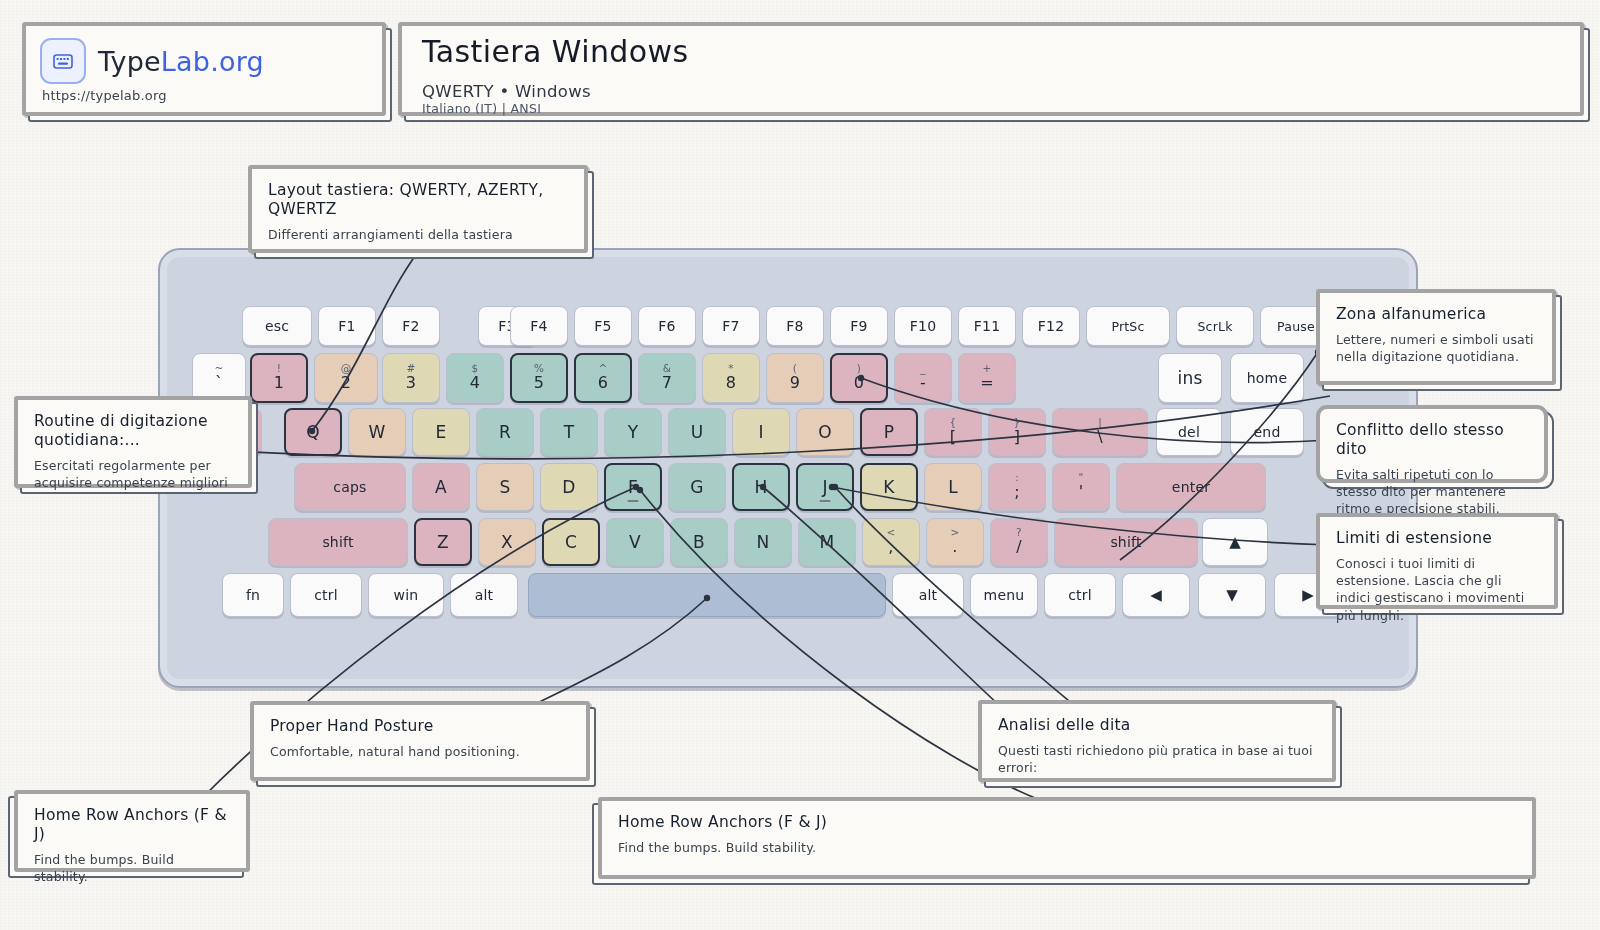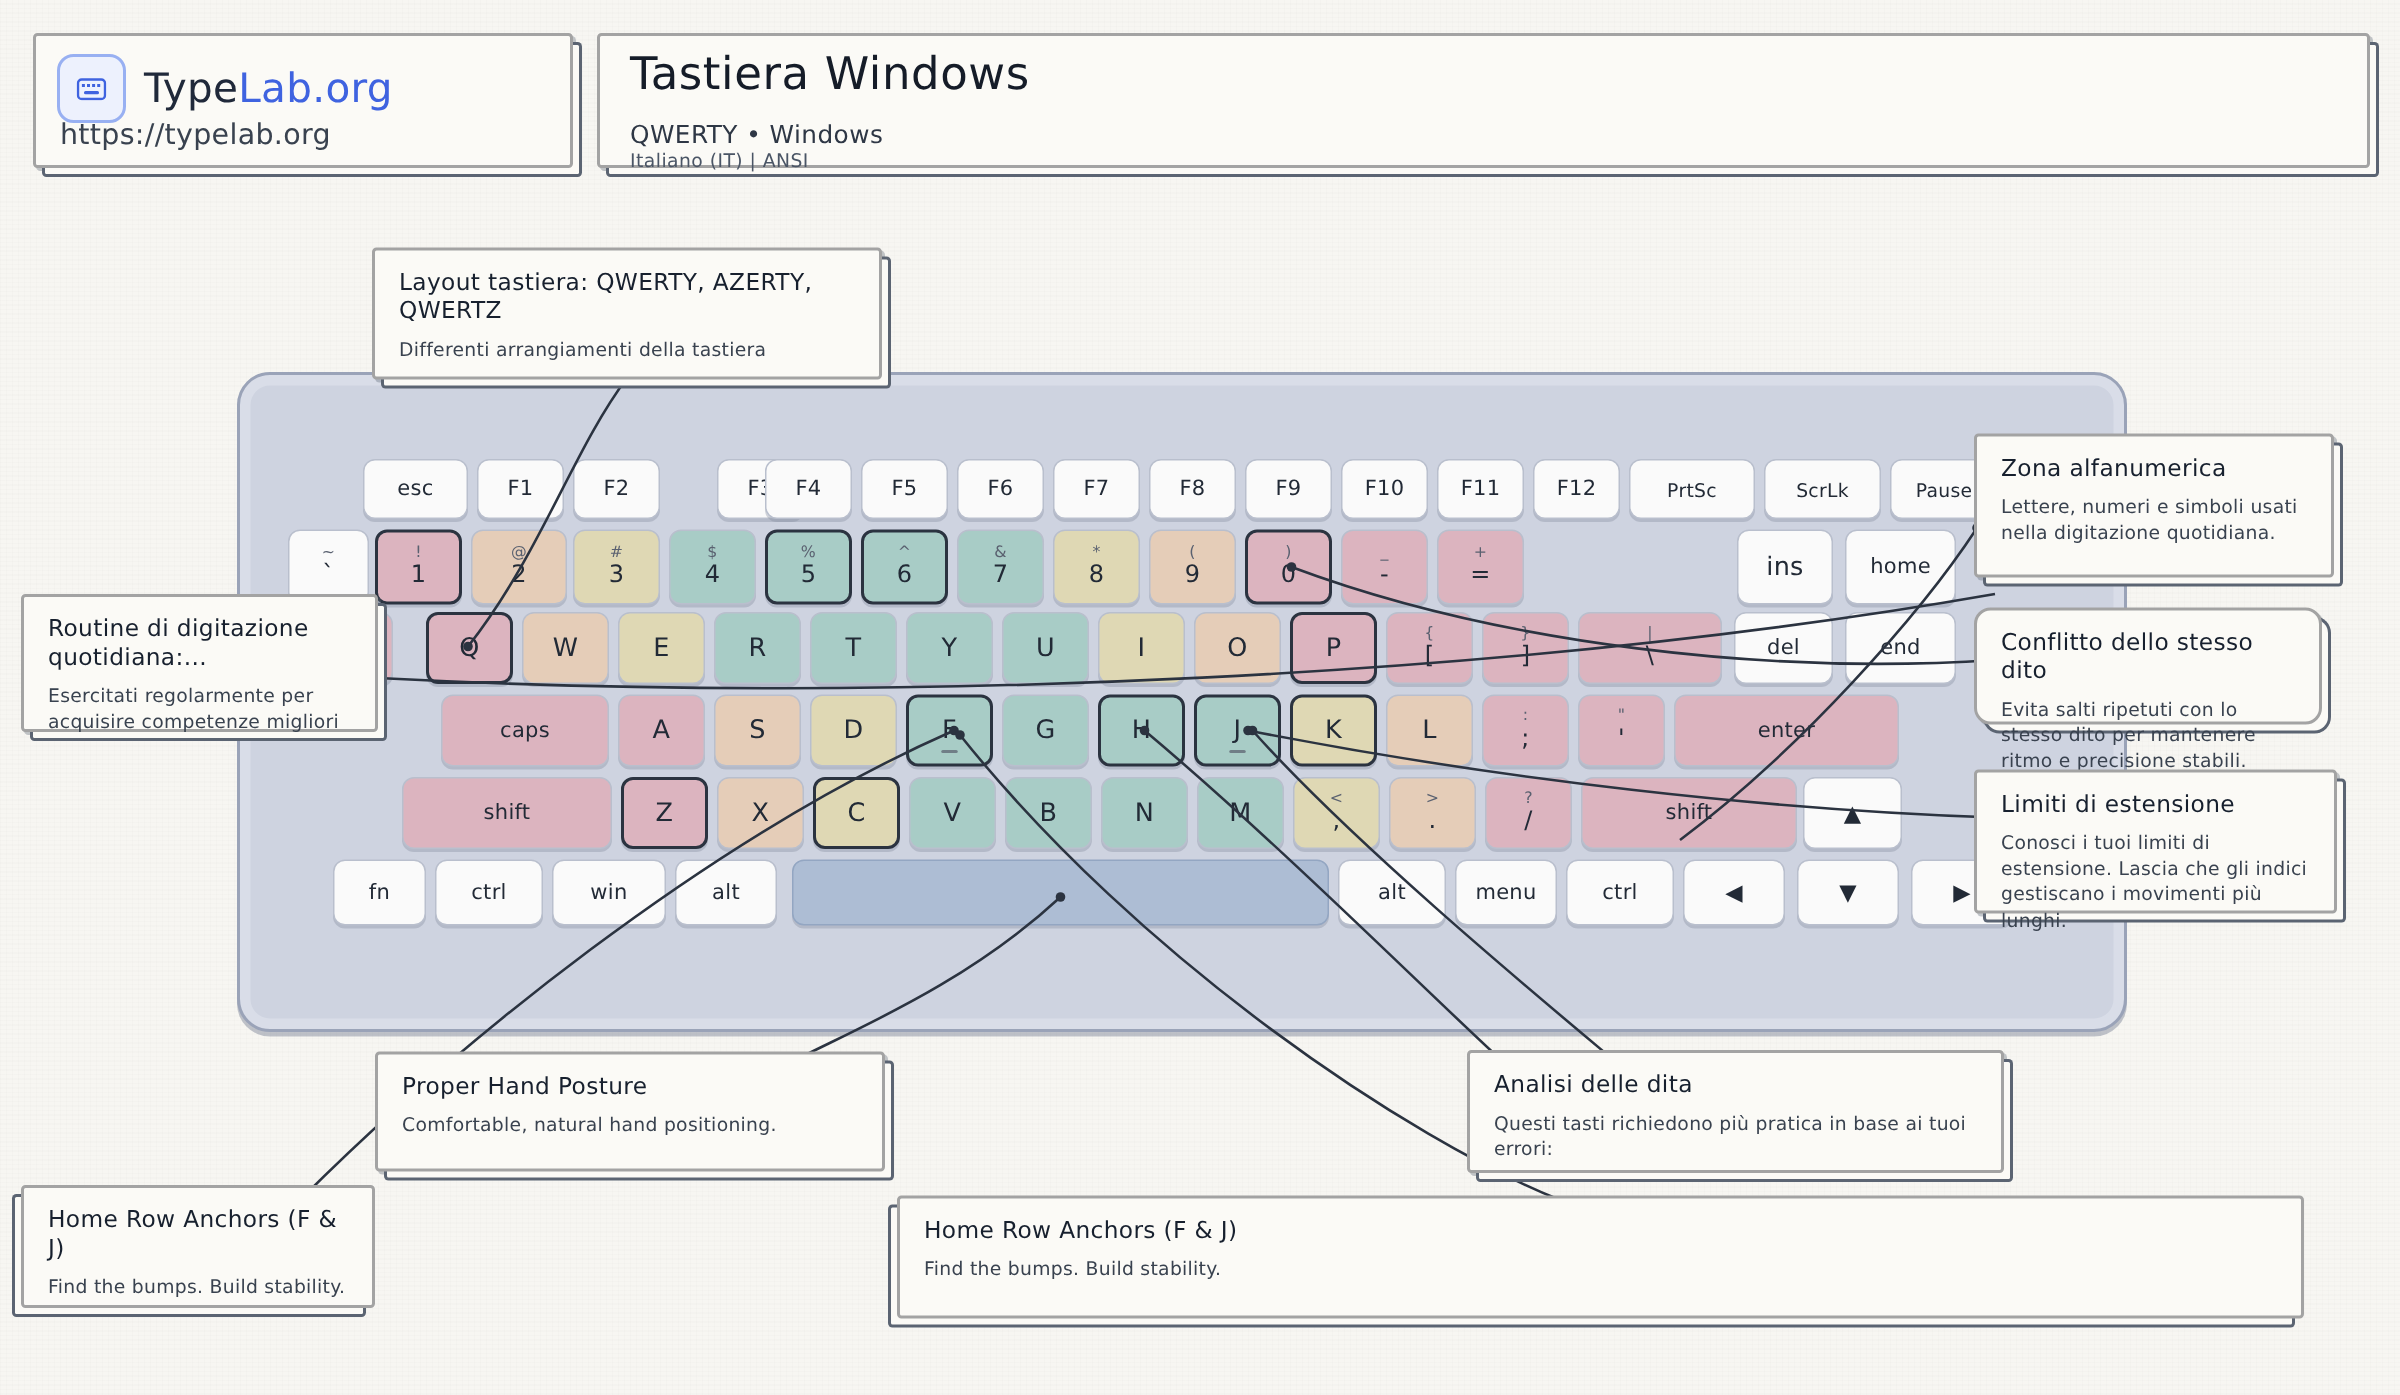--- a/index.html
+++ b/index.html
@@ -16,21 +16,21 @@
     background:
       repeating-linear-gradient(0deg, rgba(0,0,0,0.012) 0 1px, transparent 1px 3px),
       repeating-linear-gradient(90deg, rgba(0,0,0,0.010) 0 1px, transparent 1px 4px);
     z-index:0;
   }
 
   
   .panel{
     position:absolute;
     background:#fbfaf6;
-    border:2px solid #a3a3a3;
+    border:4px solid #a3a3a3;
     border-radius:3px;
     box-shadow:6px 6px 0 -2px #fbfaf6, 6px 6px 0 0 #5b6472, 2px 2px 0 0 rgba(90,100,115,.35);
     z-index:5;
   }
   .panel.shadow-left{
     box-shadow:-6px 6px 0 -2px #fbfaf6, -6px 6px 0 0 #5b6472;
   }
 
   
   #brand-panel{ left:22px; top:22px; width:356px; height:86px; padding:0; }
@@ -42,21 +42,21 @@
   }
   .brand-logo svg{display:block;}
   .brand-word{
     font-family:"DejaVu Sans","Liberation Sans",sans-serif;
     font-size:27px;letter-spacing:.2px;white-space:nowrap;
   }
   .brand-word .b1{color:#20293a;font-weight:400;}
   .brand-word .b2{color:#3f63e0;font-weight:400;}
   .brand-url{
     position:absolute;left:16px;bottom:9px;
-    font-size:19px;color:#39424f;letter-spacing:.2px;
+    font-size:13px;color:#39424f;letter-spacing:.2px;
   }
 
   #title-panel{ left:398px; top:22px; width:1178px; height:86px;}
   .title-main{
     position:absolute;left:20px;top:8px;
     font-size:30px;letter-spacing:.4px;color:#151c28;
   }
   .title-sub1{
     position:absolute;left:20px;top:56px;
     font-size:16.5px;color:#2e3745;letter-spacing:.3px;

